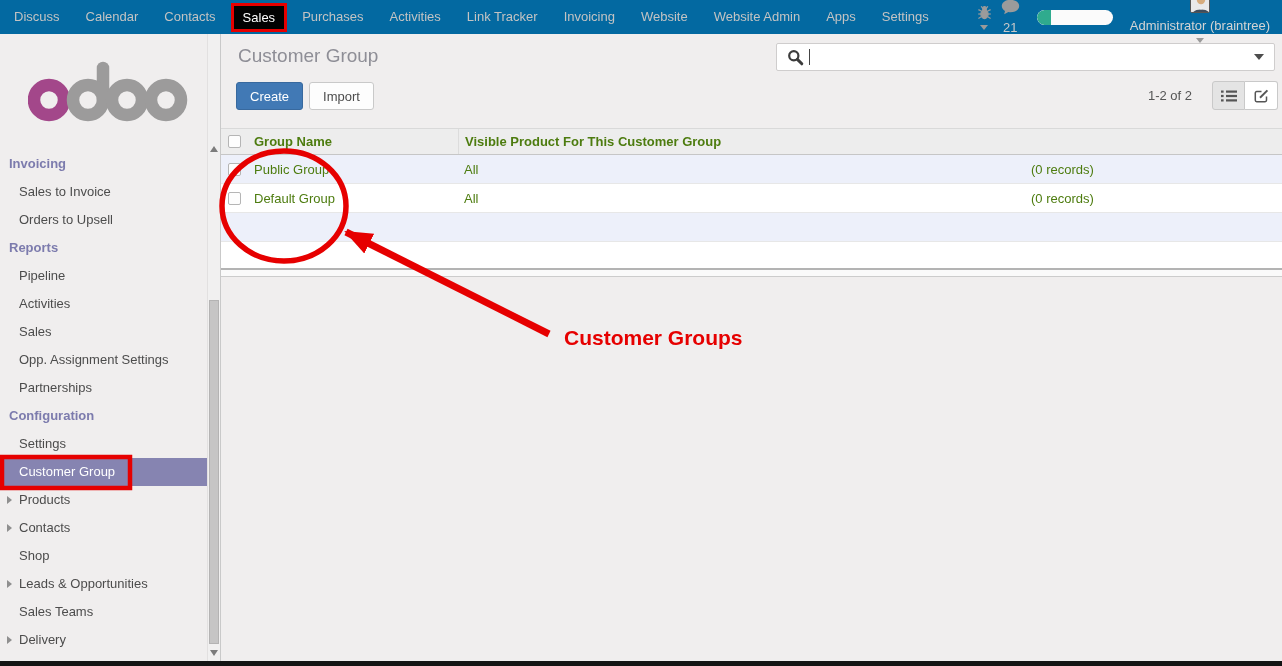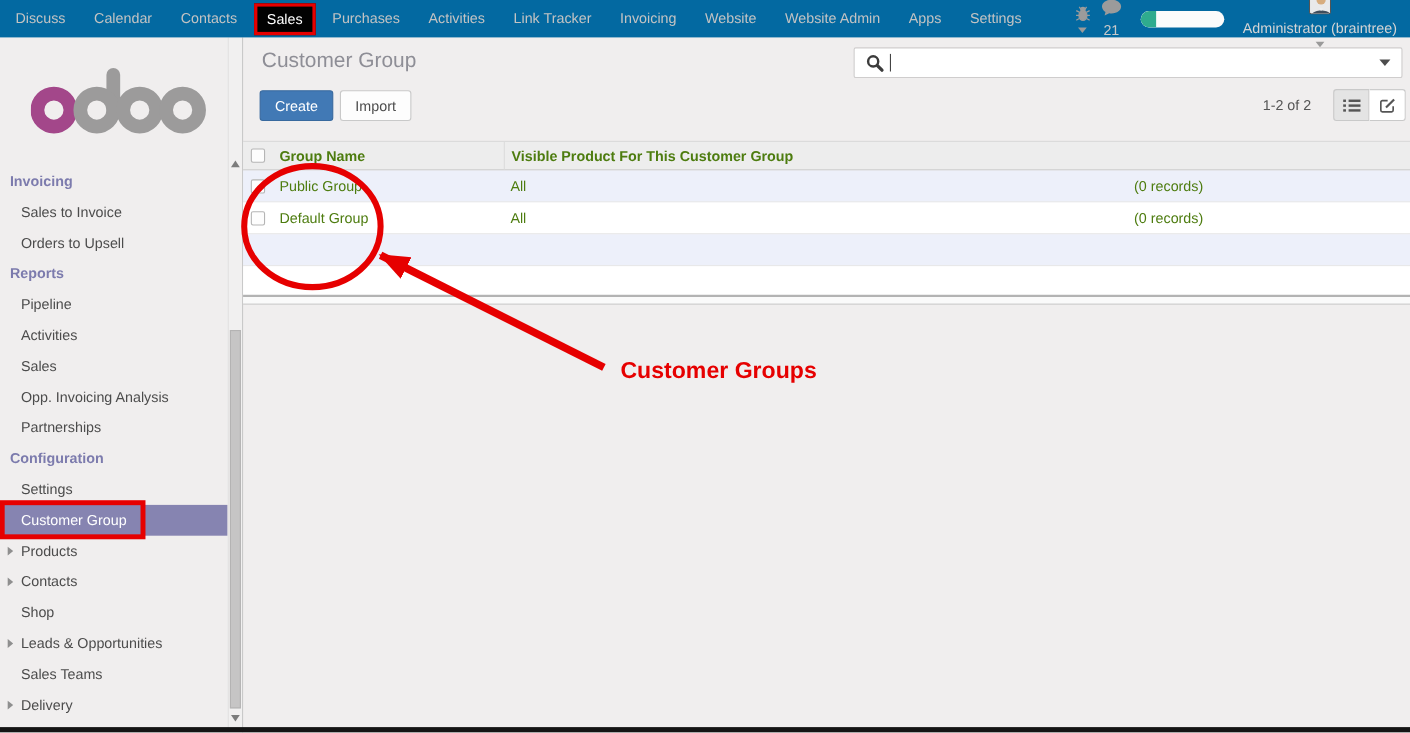--- a/index.html
+++ b/index.html
@@ -161,21 +161,21 @@
   </div>
   <nav class="side-nav">
     <div class="side-section-header">Invoicing</div>
     <div class="side-item">Sales to Invoice</div>
     <div class="side-item">Orders to Upsell</div>
 
     <div class="side-section-header">Reports</div>
     <div class="side-item">Pipeline</div>
     <div class="side-item">Activities</div>
     <div class="side-item">Sales</div>
-    <div class="side-item">Opp. Invoicing Analysis</div>
+    <div class="side-item">Opp. Assignment Settings</div>
     <div class="side-item">Partnerships</div>
 
     <div class="side-section-header">Configuration</div>
     <div class="side-item">Settings</div>
     <div class="side-item selected">Customer Group</div>
     <div class="side-item">
       <span class="tri-right"></span>
       <span>Products</span>
     </div>
     <div class="side-item">

